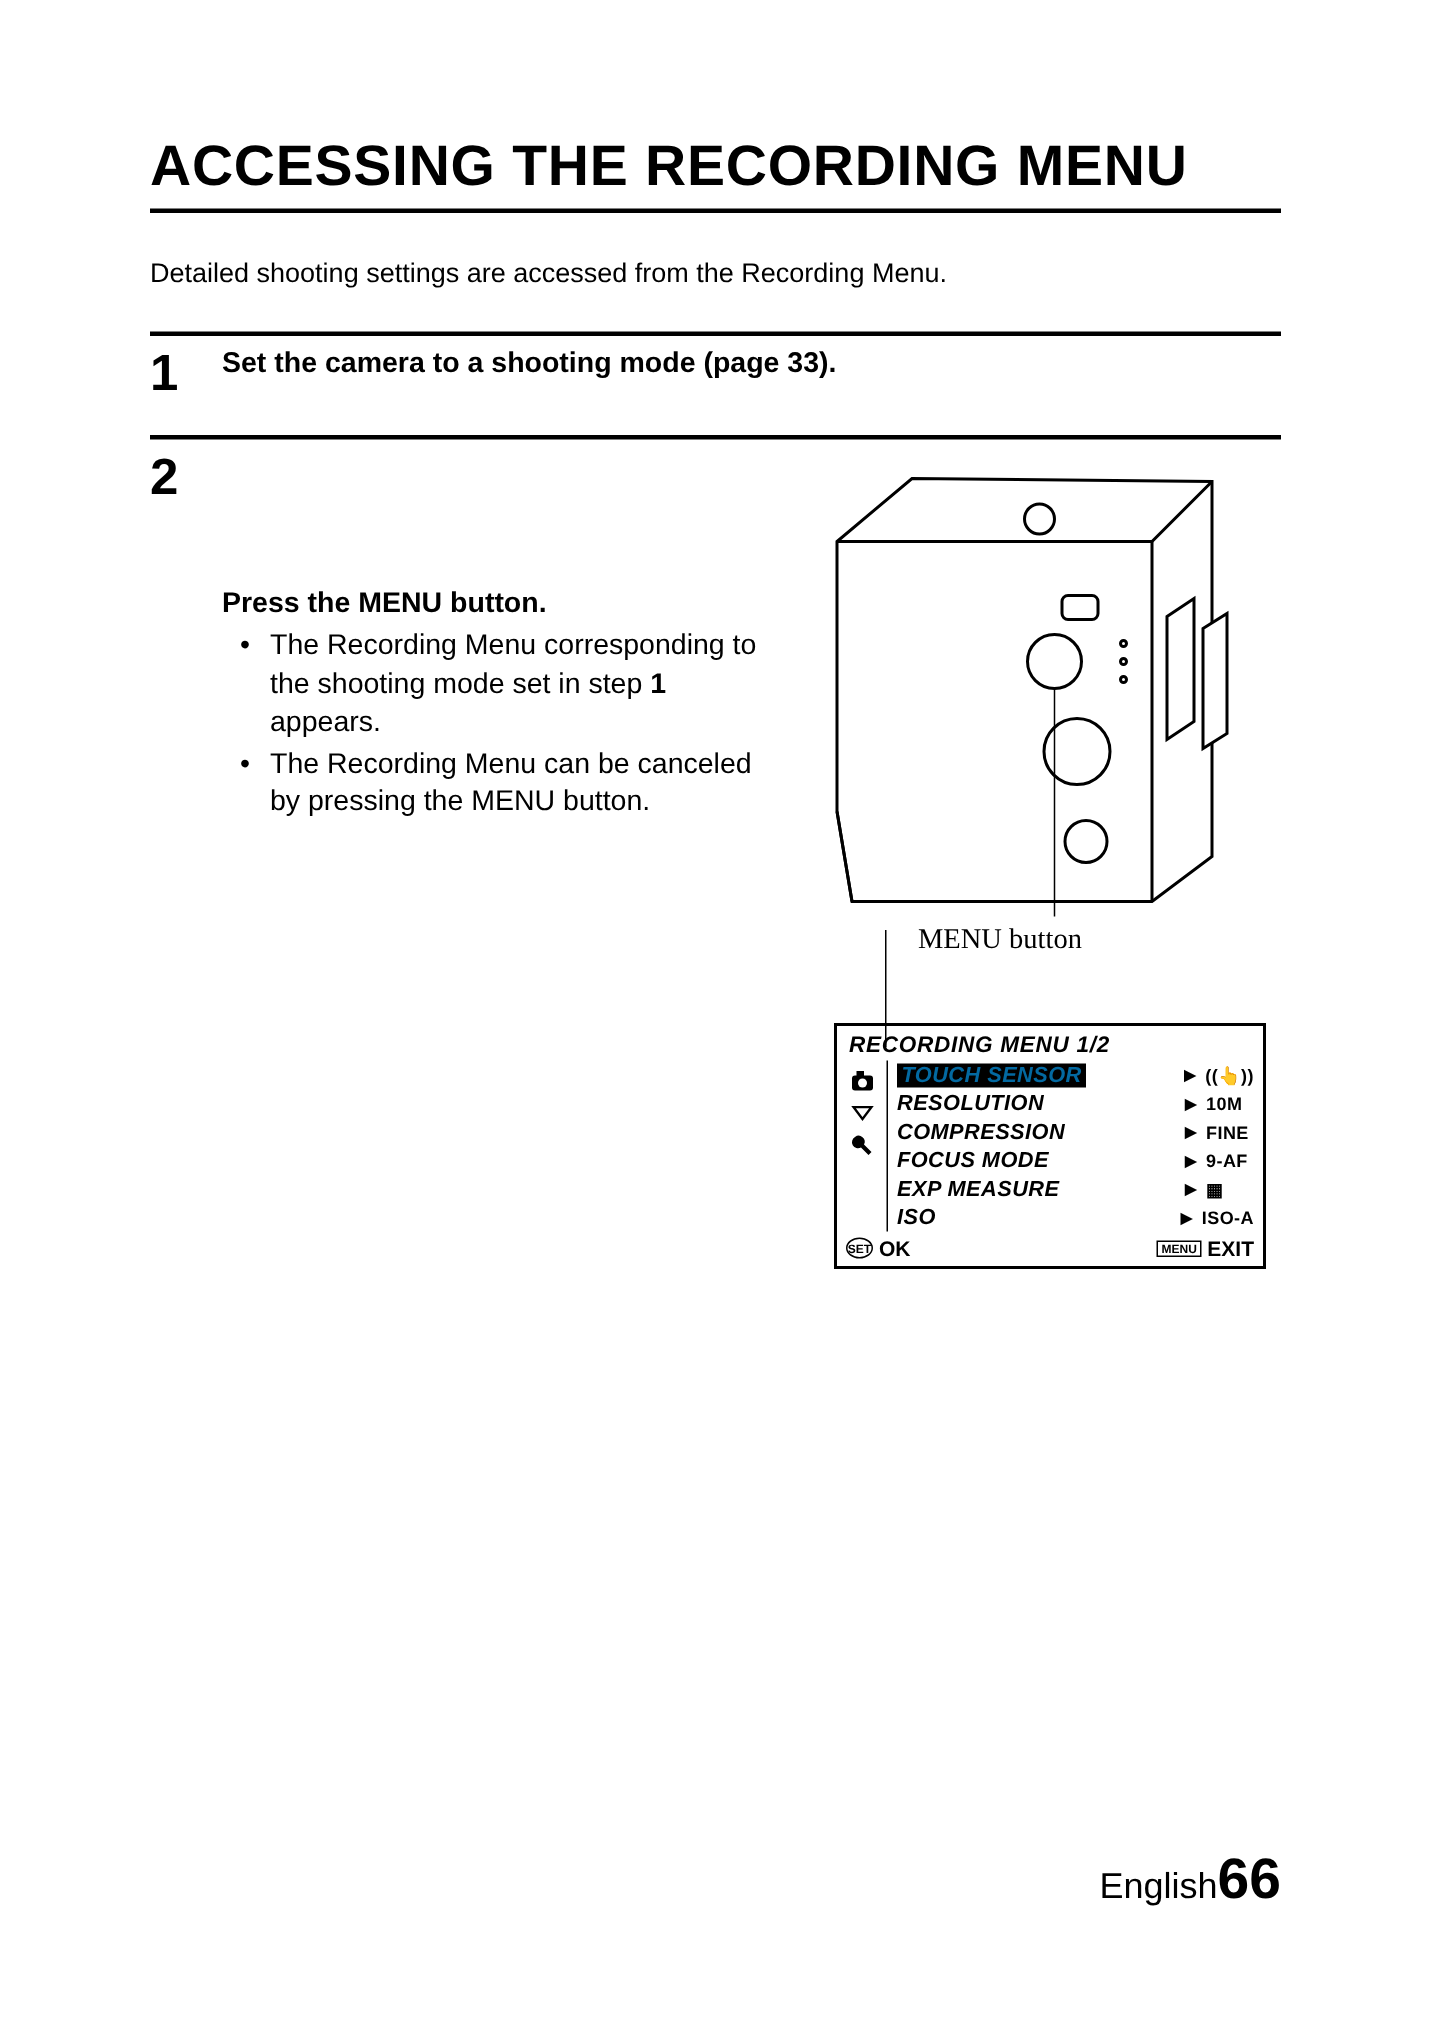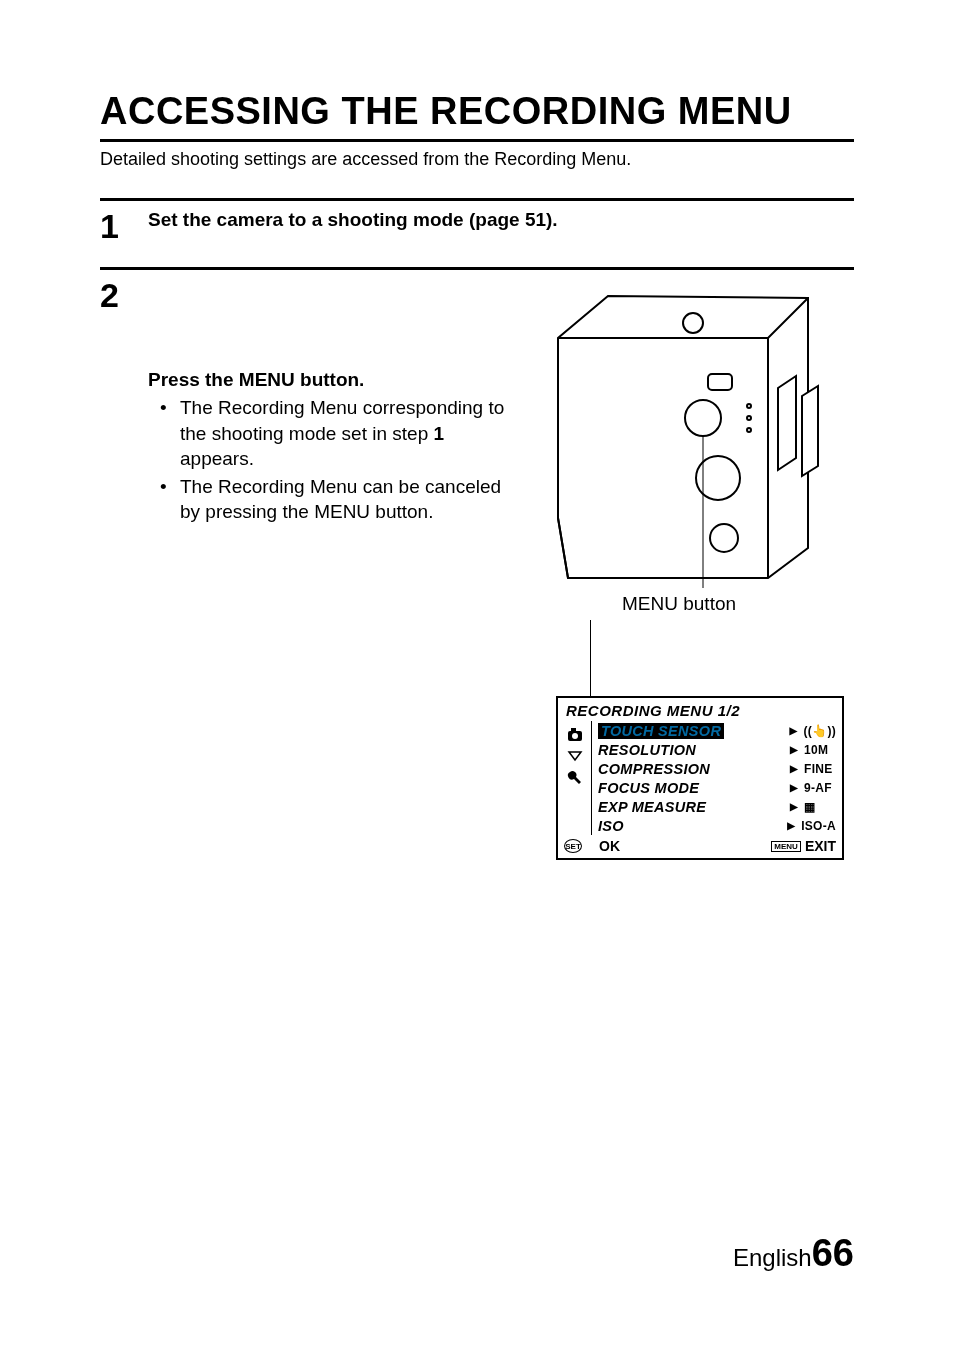--- a/index.html
+++ b/index.html
@@ -11,21 +11,21 @@
       position: relative;
       padding: 90px 100px 0 100px;
       color: #000;
     }
     .title {
       font-size: 38px;
       font-weight: bold;
       letter-spacing: 0.5px;
       border-bottom: 3px solid #000;
       padding-bottom: 6px;
-      margin-bottom: 7px;
+      margin-bottom: 30px;
     }
     .intro {
       font-size: 18px;
       margin-bottom: 28px;
     }
     .step {
       border-top: 3px solid #000;
       padding-top: 8px;
       margin-bottom: 24px;
       display: flex;
@@ -72,29 +72,30 @@
     
     .camera-wrap {
       width: 300px;
       margin-left: auto;
       position: relative;
     }
     .camera-svg { display: block; }
     .menu-label {
       position: absolute;
       top: 315px;
-      left: 84px;
+      left: 74px;
       font-size: 19px;
       white-space: nowrap;
+      font-family: Liberation Serif, serif;
     }
 
     
     .screen-wrap {
       position: absolute;
-      top: 696px;
+      top: 682px;
       right: 110px;
       width: 288px;
     }
     .screen {
       border: 2px solid #000;
       width: 100%;
     }
     .screen-title {
       padding: 4px 8px 2px 8px;
       font-weight: bold;
@@ -146,21 +147,21 @@
       font-style: normal;
       font-weight: bold;
     }
     .screen-foot {
       display: flex;
       align-items: center;
       padding: 3px 6px 4px 6px;
       font-weight: bold;
       font-size: 14px;
     }
-    .foot-left { display: flex; align-items: center; gap: 17px; }
+    .foot-left { display: flex; align-items: center; gap: 4px; }
     .foot-right { margin-left: auto; display: flex; align-items: center; gap: 4px; }
     .set-badge {
       border: 1px solid #000;
       border-radius: 50%;
       width: 18px; height: 14px;
       font-size: 8px;
       display: inline-flex;
       align-items: center;
       justify-content: center;
       font-weight: bold;
@@ -186,21 +187,21 @@
 </head>
 <body>
 
 <h1 class="title">ACCESSING THE RECORDING MENU</h1>
 
 <p class="intro">Detailed shooting settings are accessed from the Recording Menu.</p>
 
 <div class="step">
   <div class="step-num">1</div>
   <div class="step-body">
-    <div class="step-head">Set the camera to a shooting mode (page 51).</div>
+    <div class="step-head">Set the camera to a shooting mode (page 33).</div>
   </div>
 </div>
 
 <div class="step">
   <div class="step-num">2</div>
   <div class="row2">
     <div class="step-body">
       <div class="step-head">Press the MENU button.</div>
       <ul>
         <li>

